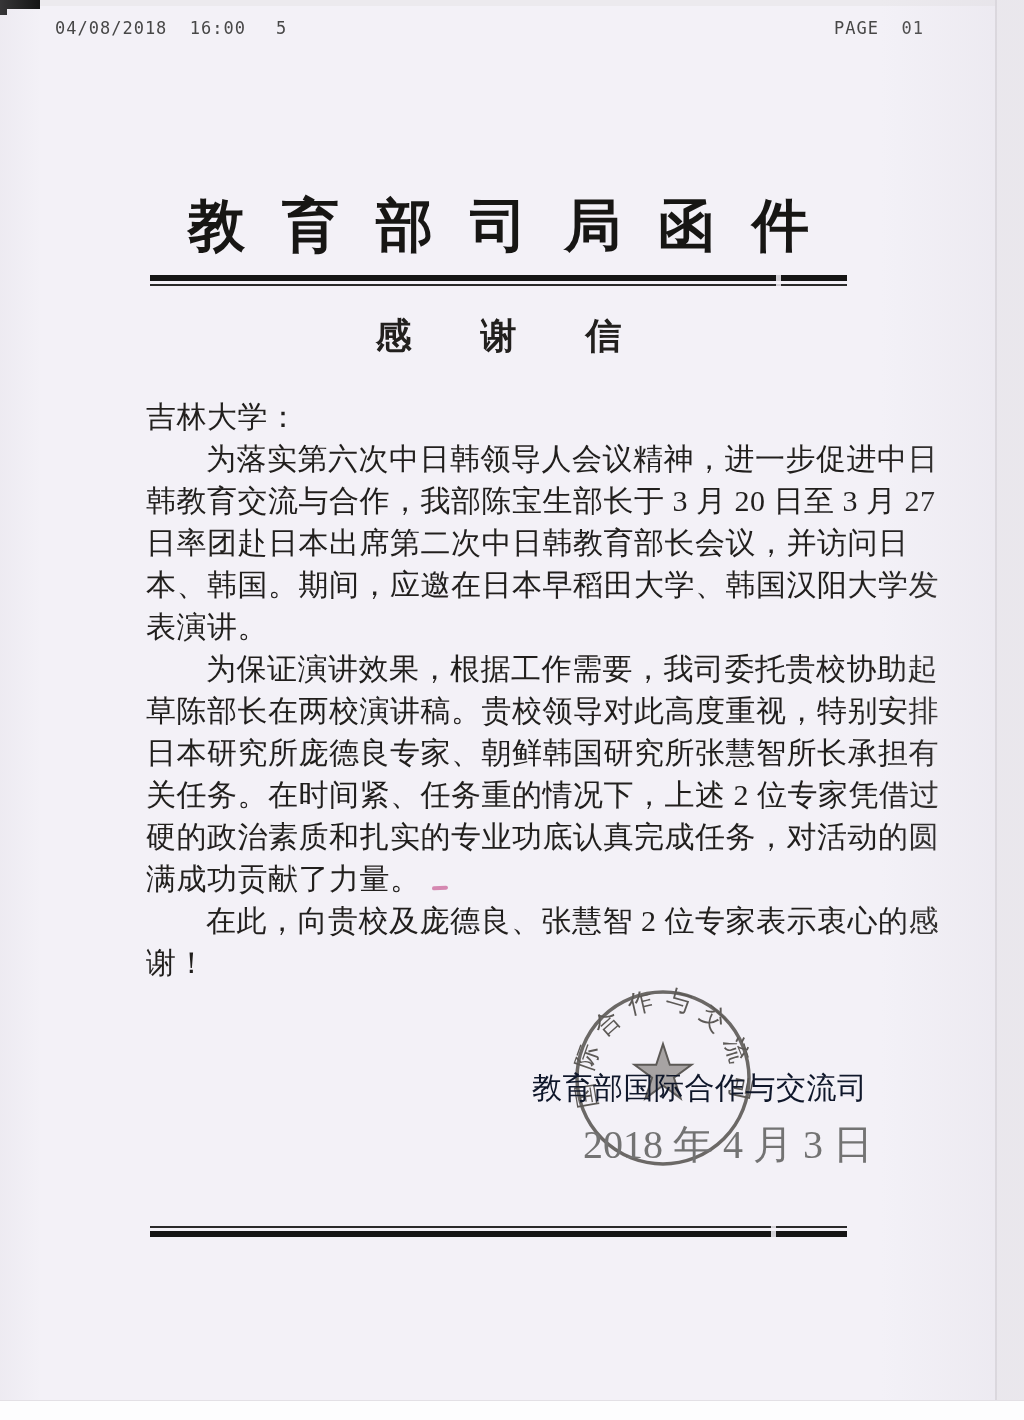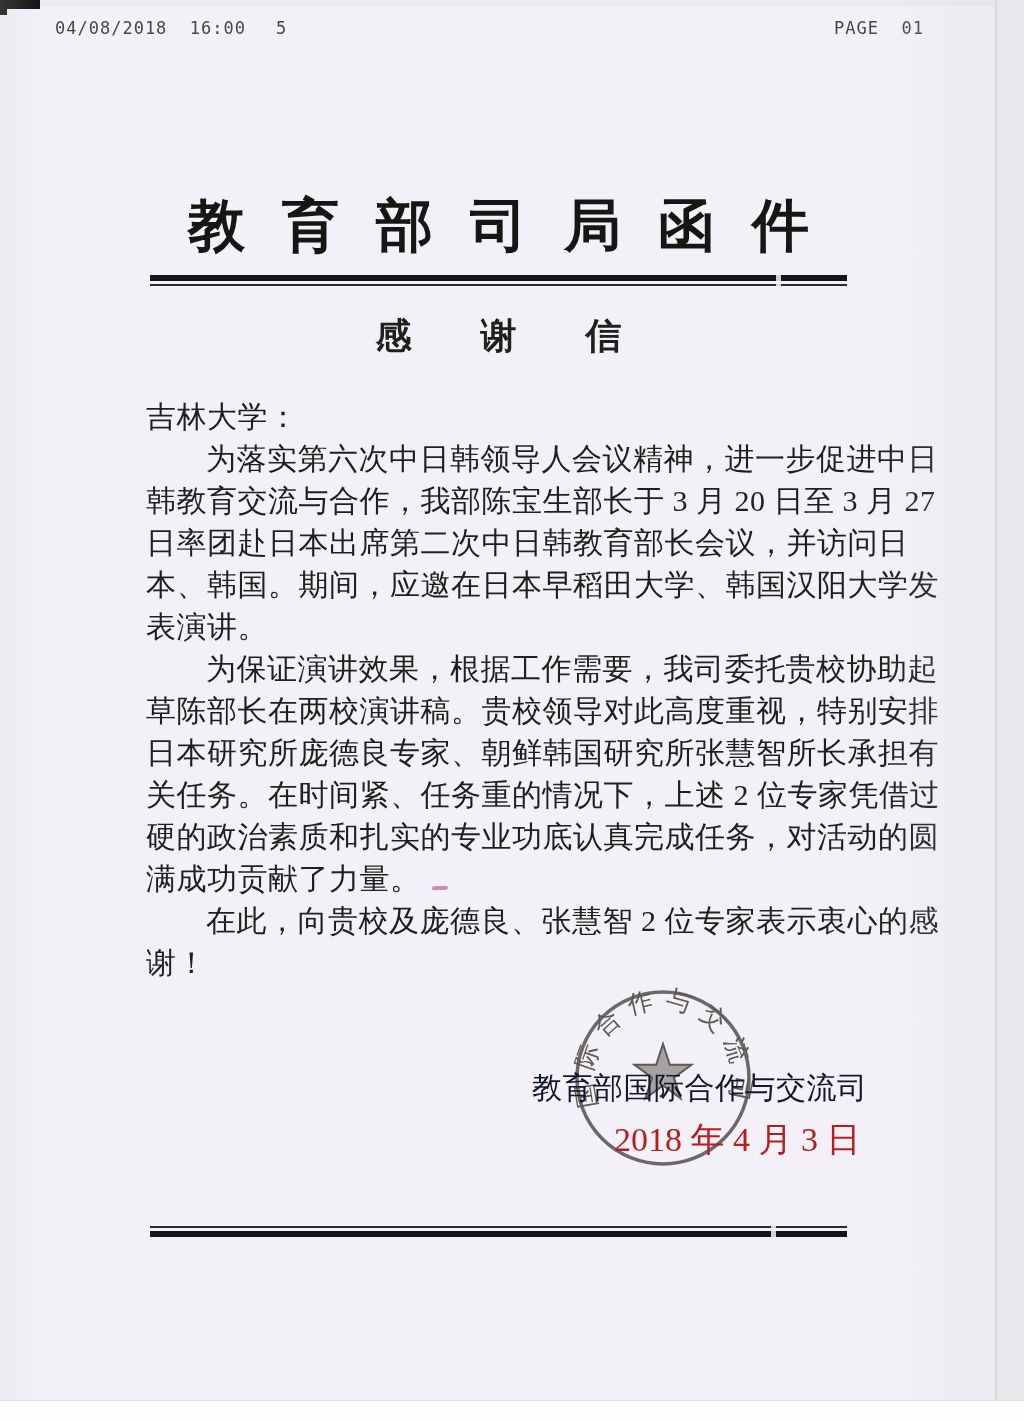--- a/index.html
+++ b/index.html
@@ -35,21 +35,21 @@
   .subtitle{position:absolute;top:312px;left:150px;width:697px;text-align:center;
     font-size:36px;font-weight:bold;color:#22201e;letter-spacing:30px;white-space:nowrap;}
   .subtitle span{margin-right:-30px;}
   
   .body-block{position:absolute;top:396px;left:146px;width:745px;color:#211f1d;}
   .line{height:42px;line-height:42px;font-size:30px;letter-spacing:.5px;white-space:nowrap;}
   .line.indent{padding-left:60px;}
   .accent-mark{position:absolute;top:886px;left:432px;width:16px;height:4px;background:#cf76a4;transform:rotate(-3deg);border-radius:2px;opacity:.85;}
   
   .signature{position:absolute;top:1068px;left:532px;font-size:30px;color:#0f172a;letter-spacing:.5px;white-space:nowrap;z-index:3;}
-  .dateline{position:absolute;top:1117px;left:614px;font-size:34px;color:#b91c1c;white-space:nowrap;z-index:3;}
+  .dateline{position:absolute;top:1117px;left:583px;font-size:40px;color:#737373;white-space:nowrap;z-index:3;}
   
   .stamp{position:absolute;top:978px;left:563px;width:200px;height:200px;z-index:2;opacity:.82;}
   
   .rule-bottom{position:absolute;top:1226px;left:150px;width:697px;height:12px;}
   .rule-bottom .thin{position:absolute;top:0;left:0;width:100%;height:2px;background:#2a2a2a;}
   .rule-bottom .thick{position:absolute;top:5px;left:0;width:100%;height:6px;background:#151515;}
   .rule-gap-b{position:absolute;top:1224px;left:771px;width:5px;height:16px;background:#f3f1f7;opacity:.85;}
 </style>
 </head>
 <body>

